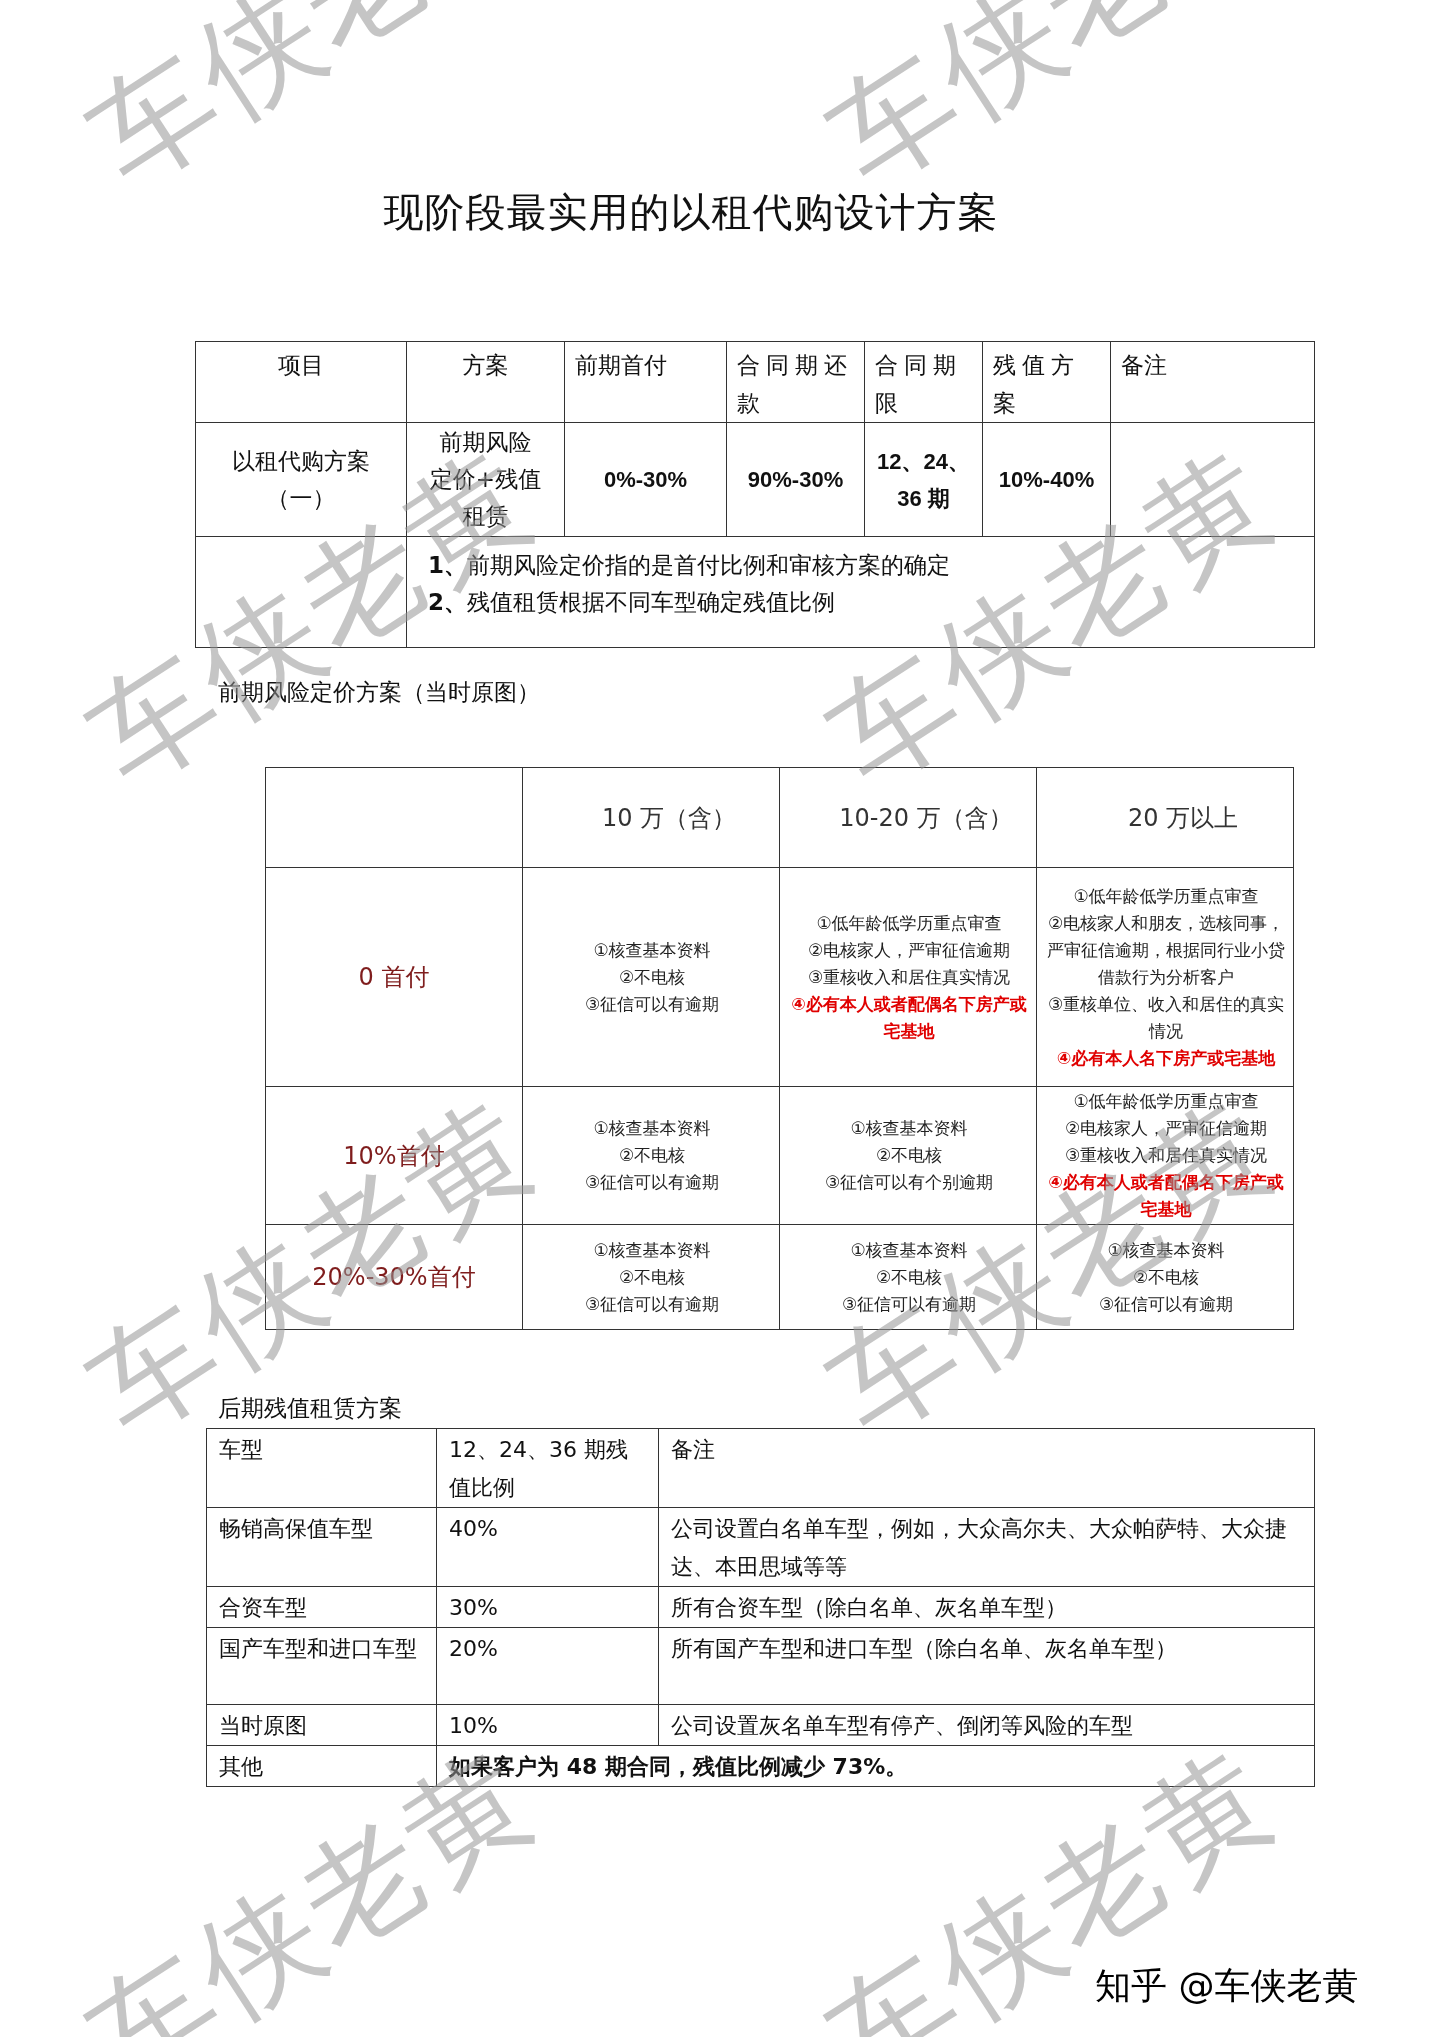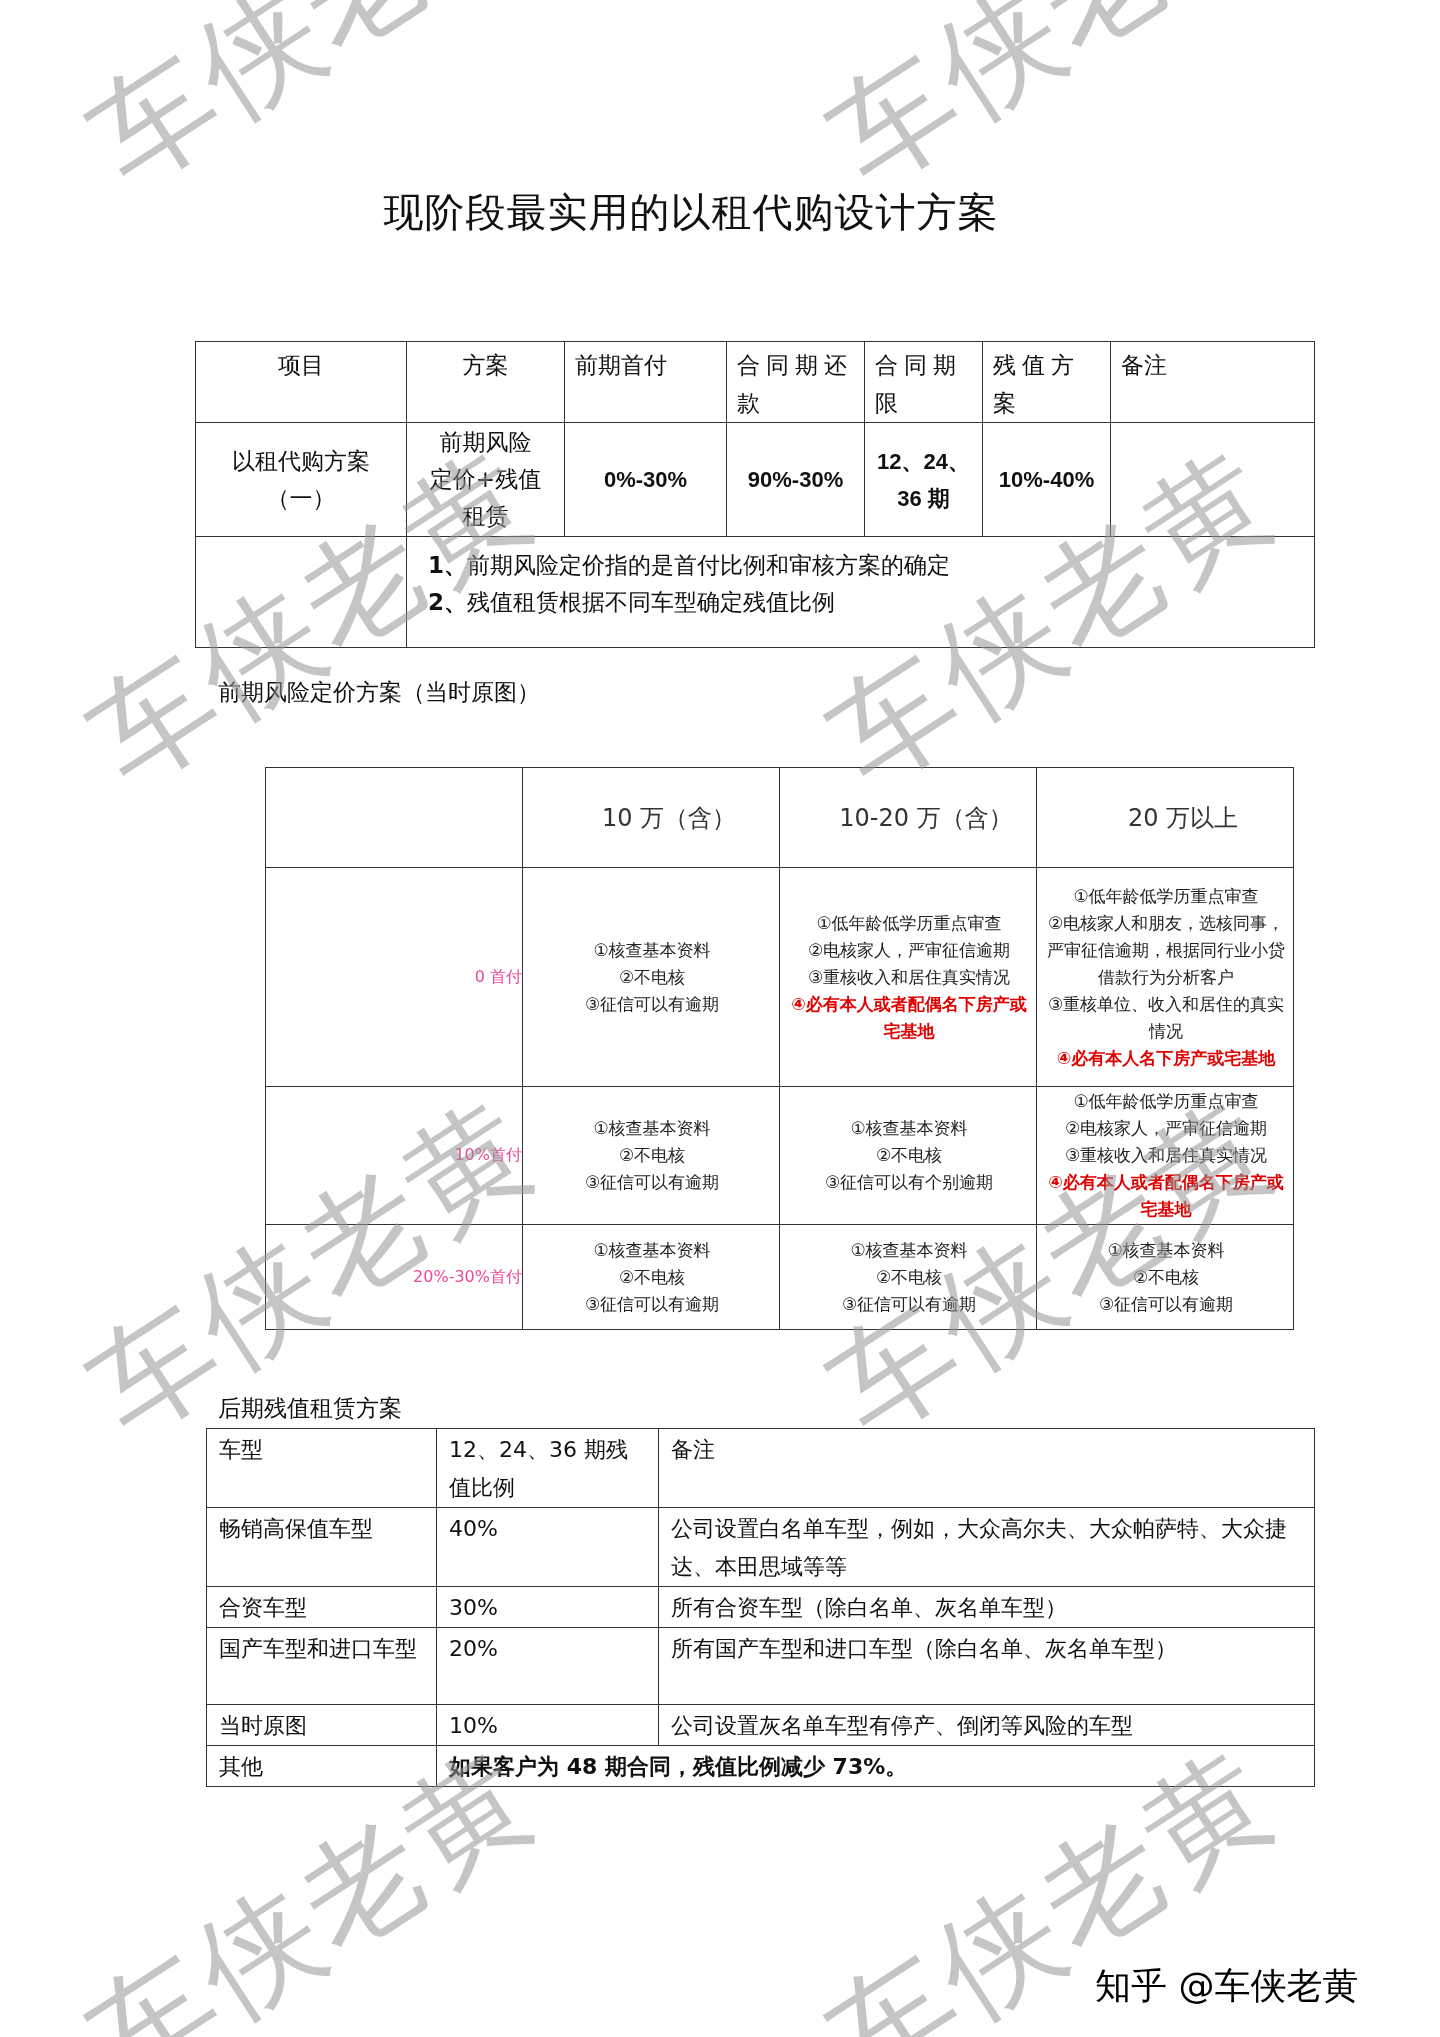--- a/index.html
+++ b/index.html
@@ -86,23 +86,23 @@
     #t2 th {
       height: 99px;
       vertical-align: middle;
       text-align: center;
       font-size: 24px;
       color: #333;
       padding-left: 36px;
     }
     #t2 td.rowhead {
       vertical-align: middle;
-      text-align: right;
-      font-size: 16px;
-      color: #ec4899;
+      text-align: center;
+      font-size: 24px;
+      color: #7f1d1d;
     }
     #t2 td.cell {
       vertical-align: middle;
       padding: 0 8px 0 10px;
       line-height: 27px;
       color: #222;
       text-align: center;
     }
     #t2 td.cell .red {
       color: #e00000;

